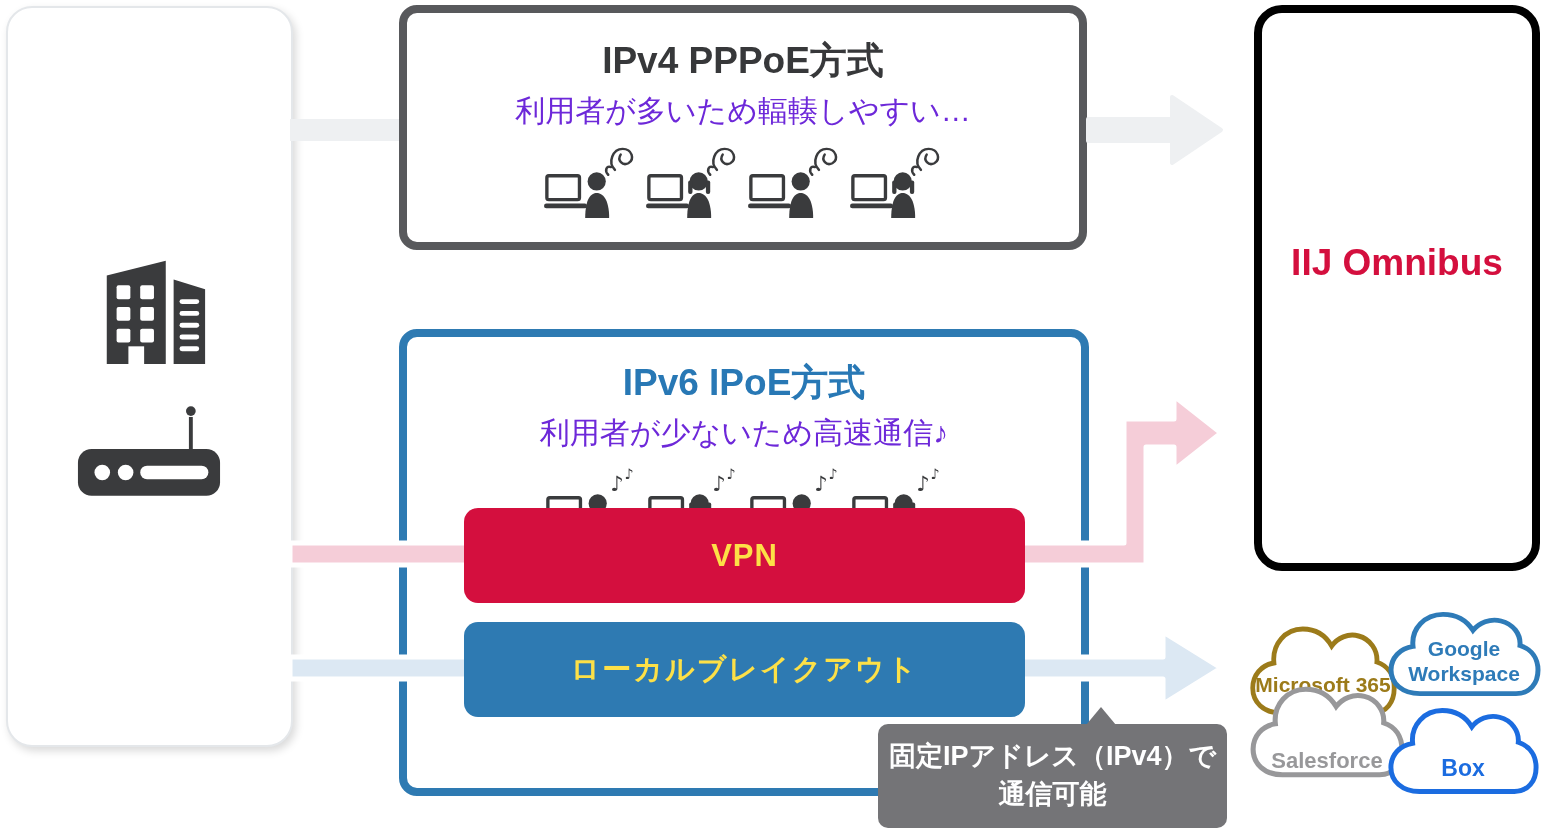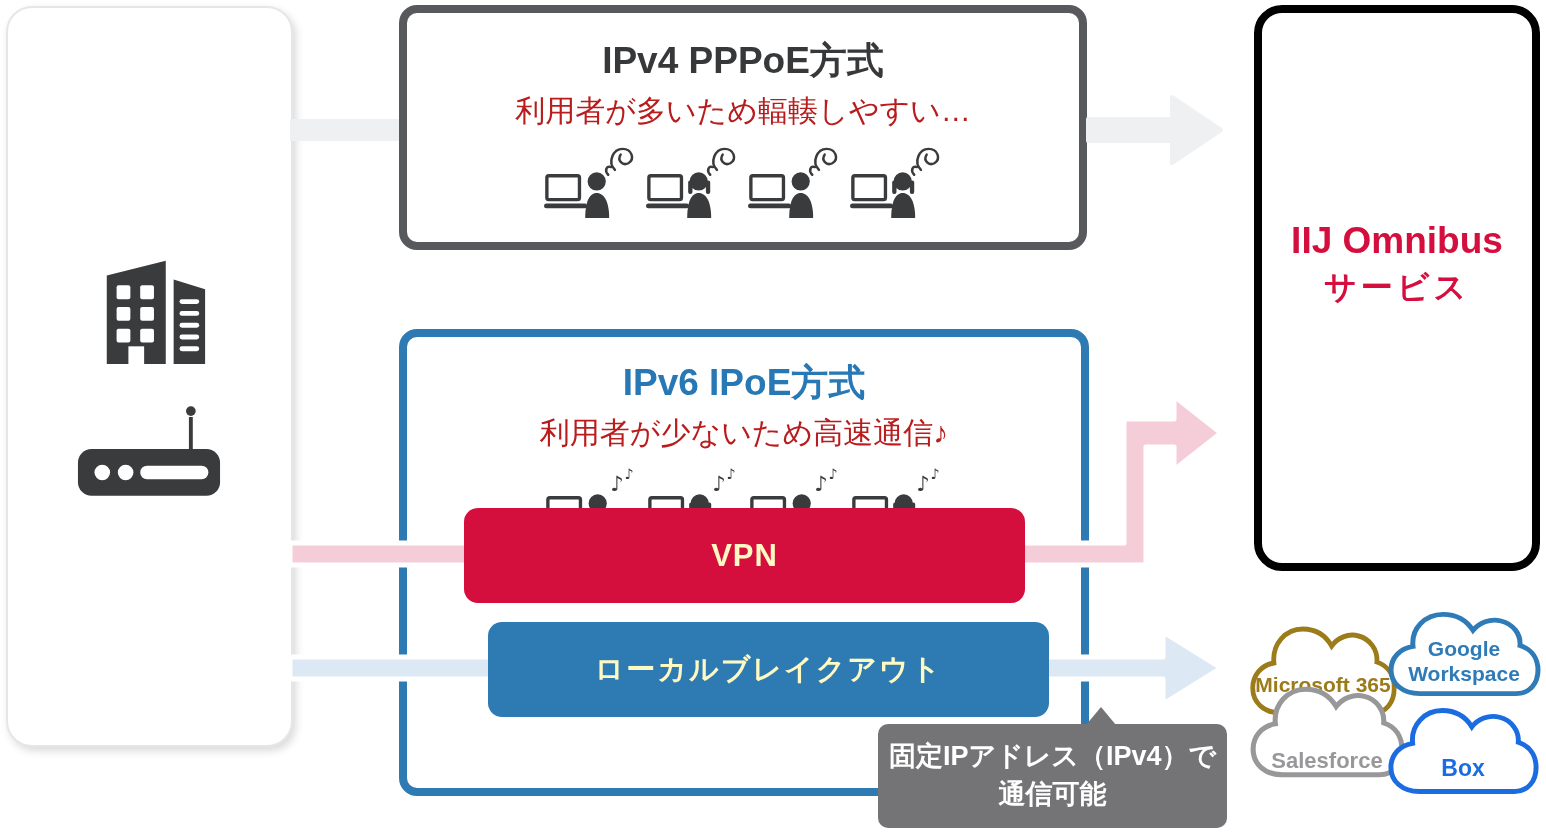--- a/index.html
+++ b/index.html
@@ -13,29 +13,29 @@
     box-shadow:3px 4px 8px rgba(0,0,0,.15);}
   .building-svg{position:absolute;left:84px;top:240px;width:120px;height:118px;}
   .router-svg{position:absolute;left:68px;top:396px;width:146px;height:96px;}
 
   
   .proto-box{box-sizing:border-box;background:#fff;border-radius:18px;text-align:center;}
   .ipv4-box{left:399px;top:5px;width:688px;height:245px;border:8px solid #58595c;padding-top:28px;}
   .ipv6-box{left:399px;top:281px;width:690px;height:467px;border:8px solid #2e7ab2;padding-top:26px;margin-top:48px;}
   .box-title{font-size:37px;font-weight:bold;color:#37383a;line-height:1.1;}
   .ipv6-box .box-title{color:#2878b5;}
-  .box-subtitle{margin-top:12px;font-size:30px;color:#b91c1c;line-height:1.1;}
+  .box-subtitle{margin-top:12px;font-size:30px;color:#6d28d9;line-height:1.1;}
   .users-row{margin-top:16px;display:flex;justify-content:center;gap:10px;}
   .user-unit{width:92px;height:75px;}
 
   
   .flow-bar{box-sizing:border-box;border-radius:14px;display:flex;align-items:center;
-    justify-content:center;color:#fef9c3;font-weight:bold;}
+    justify-content:center;color:#fde047;font-weight:bold;}
   .vpn-bar{left:464px;top:508px;width:561px;height:95px;background:#d40f3e;font-size:31px;letter-spacing:1px;}
-  .lbo-bar{left:464px;top:622px;width:561px;height:95px;background:#2e7ab2;font-size:29px;letter-spacing:2px;margin-left:24px;}
+  .lbo-bar{left:464px;top:622px;width:561px;height:95px;background:#2e7ab2;font-size:29px;letter-spacing:2px;}
 
   
   .iij-box{left:1254px;top:5px;width:286px;height:566px;background:#fff;box-sizing:border-box;
     border:8px solid #000000;border-radius:28px;display:flex;flex-direction:column;
     justify-content:center;align-items:center;padding-bottom:50px;color:#d40f3e;text-align:center;}
   .iij-line1{font-size:37px;font-weight:bold;line-height:1.35;}
   .iij-line2{font-size:32px;font-weight:bold;letter-spacing:4px;line-height:1.35;}
 
   
   .cloud{pointer-events:none;}
@@ -187,21 +187,20 @@
 
   <div class="abs flow-bar vpn-bar">
     <span>VPN</span>
   </div>
   <div class="abs flow-bar lbo-bar">
     <span>ローカルブレイクアウト</span>
   </div>
 
   <div class="abs iij-box">
     <div class="iij-line1">IIJ Omnibus</div>
-    <div class="iij-line2">サービス</div>
   </div>
 
   <div class="abs cloud cloud-ms">
     <svg viewBox="0 0 160 110" preserveAspectRatio="none">
       <path d="M132,97 H36 C18,97 7,86 7,72 C7,59 16,49 29,47 C27,28 41,13 59,13 C73,13 83,20 89,30 C95,22 106,17 117,20 C129,23 137,34 136,46 C148,50 154,60 154,72 C154,86 146,97 132,97 Z" fill="#fff" stroke="#9c7b1a" stroke-width="5"></path>
     </svg>
     <div class="cloud-label">Microsoft 365</div>
   </div>
   <div class="abs cloud cloud-gw">
     <svg viewBox="0 0 160 110" preserveAspectRatio="none">

